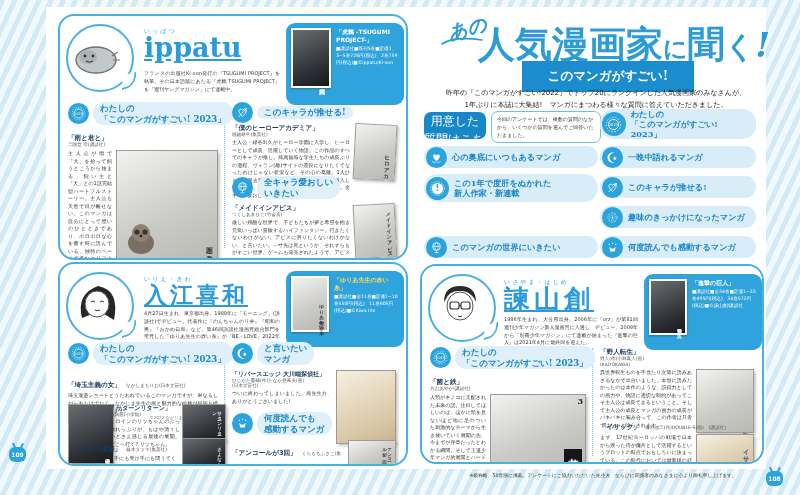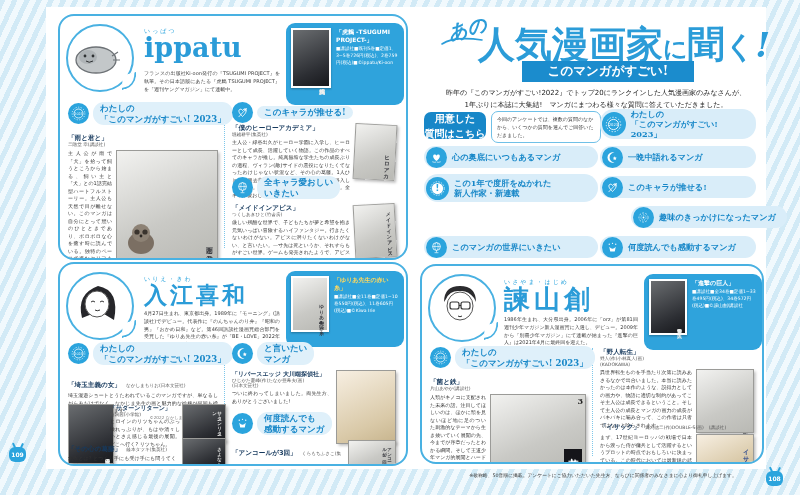--- a/index.html
+++ b/index.html
@@ -7,21 +7,21 @@
     font-family:"DejaVu Sans",sans-serif;
     background:repeating-linear-gradient(115deg,#d2eaf6 0 5px,#f1f9fd 5px 11px);}
   .paper{position:absolute;left:46px;top:7px;width:720px;height:462px;background:#ffffff;}
   .card{position:absolute;background:#fff;border:2px solid #49b1e2;border-radius:16px;overflow:hidden;}
   .abs{position:absolute;}
   
   .bubble{position:absolute;width:64px;height:64px;border:2.5px solid #49b1e2;border-radius:50%;background:#fff;}
   .bubble::after{content:"";position:absolute;right:-4px;bottom:2px;width:12px;height:12px;background:#fff;
     border-right:2.5px solid #49b1e2;border-bottom:2.5px solid #49b1e2;transform:rotate(-15deg) skew(-20deg);border-radius:0 0 10px 0;}
   .furigana{color:#2ba4dd;font-size:6px;letter-spacing:2px;}
-  .artist-name{color:#2b9cd8;font-family:"DejaVu Serif","Liberation Serif",serif;font-weight:bold;line-height:1;}
+  .artist-name{color:#2b9cd8;font-family:"DejaVu Serif","Liberation Serif",serif;font-weight:bold;line-height:1;text-decoration:underline;}
   .bio{font-size:5px;color:#3a3a3a;line-height:1.55;text-align:justify;}
   
   .bookbox{position:absolute;background:#2fa3dc;border-radius:9px;color:#fff;padding:5px;display:flex;gap:5px;}
   .bookbox .thumb{flex:0 0 auto;border:2px solid #fff;box-shadow:0 1px 2px rgba(0,0,0,.3);}
   .bookbox .bktitle{font-size:6px;font-weight:bold;line-height:1.35;}
   .bookbox .bkdetails{font-size:4.6px;line-height:1.5;margin-top:2px;}
   
   .qhead{position:absolute;display:flex;align-items:center;gap:4px;}
   .qhead .ic{flex:0 0 auto;}
   .qhead .ht{background:#dff0fa;border-radius:11px;padding:1px 7px;color:#1787c8;
@@ -41,27 +41,27 @@
   .cover.warm{background:linear-gradient(155deg,#f7efe2,#d9c9a8 70%,#c7b48d);}
   .cover .vol{position:absolute;top:1px;right:2px;writing-mode:horizontal-tb;font-size:8px;color:#222;}
   .dotsep{position:absolute;border-left:1.5px dotted #7ec7ea;width:0;}
   
   .kicker{position:absolute;color:#2b9cd8;font-family:"DejaVu Serif","Liberation Serif",serif;
     font-size:19px;font-weight:bold;transform:rotate(-14deg);font-style:italic;}
   .bigtitle{position:absolute;color:#2b9cd8;font-family:"DejaVu Serif","Liberation Serif",serif;font-weight:bold;white-space:nowrap;}
   .bigtitle .b{font-size:37px;} .bigtitle .m{font-size:24px;} .bigtitle .s{font-size:30px;}
   .bigtitle .ex{font-size:34px;font-style:italic;color:#2b9cd8;}
   .ribbon{position:absolute;background:#1b8ccd;color:#fff;display:flex;align-items:center;justify-content:center;
-    font-family:"DejaVu Serif","Liberation Serif",serif;font-weight:bold;font-size:12.5px;height:21px;}
+    font-family:"DejaVu Serif","Liberation Serif",serif;font-weight:bold;font-size:12.5px;height:31px;}
   .ribbon::before,.ribbon::after{content:"";position:absolute;top:5px;width:16px;height:21px;background:#0d5f95;z-index:-1;}
   .ribbon::before{left:-11px;transform:skewY(14deg);clip-path:polygon(0 0,100% 0,100% 100%,0 100%,45% 50%);}
   .ribbon::after{right:-11px;transform:skewY(-14deg);clip-path:polygon(0 0,100% 0,55% 50%,100% 100%,0 100%);}
   .intro{position:absolute;text-align:center;font-size:7px;color:#1b1b1b;line-height:1.7;}
-  .legend-badge{position:absolute;background:#1787c8;border-radius:7px;color:#fff;font-weight:bold;
-    font-size:10px;line-height:1.5;display:flex;flex-direction:column;align-items:center;justify-content:center;}
+  .legend-badge{position:absolute;background:#1787c8;border-radius:7px;color:#fff;font-weight:normal;
+    font-size:12px;line-height:1.5;display:flex;flex-direction:column;align-items:center;justify-content:flex-start;}
   .legend-note{position:absolute;border:1.2px solid #6fc0e7;border-radius:7px;background:#fff;
     font-size:5px;color:#333;line-height:1.6;padding:3px 5px;}
   .pill{position:absolute;background:#d9edf9;border-radius:14px;display:flex;align-items:center;gap:5px;padding:0 6px 0 2px;}
   .pill .pt{color:#1787c8;font-family:"DejaVu Serif","Liberation Serif",serif;font-weight:bold;font-size:8.2px;line-height:1.25;}
   
   .pgbadge{position:absolute;width:17px;height:15px;background:#2ba4dd;border-radius:6px;color:#fff;
     font-size:6px;display:flex;align-items:center;justify-content:center;font-weight:bold;}
   .pgbadge::before{content:"";position:absolute;top:-4px;left:4px;width:1.5px;height:5px;background:#2ba4dd;transform:rotate(-25deg);}
   .pgbadge::after{content:"";position:absolute;top:-4px;right:4px;width:1.5px;height:5px;background:#2ba4dd;transform:rotate(25deg);}
   .footer{position:absolute;font-size:4.8px;color:#333;}
@@ -317,21 +317,21 @@
   </div>
   <div class="pill" style="left:600px;top:176px;width:148px;height:22px;">
     <span class="iconc">
       <svg width="13" height="13" viewBox="0 0 20 20">
           <path d="M10 16 C4 11 3 6 6.4 5 C8.4 4.5 9.5 6 10 7 C10.5 6 11.6 4.5 13.6 5 C17 6 16 11 10 16 Z" fill="none" stroke="#fff" stroke-width="1.4"></path>
           <path d="M4 17 L16 4 M16 4 l-4 1 M16 4 l-1 4" stroke="#fff" stroke-width="1.2" fill="none"></path>
         </svg>
     </span>
     <span class="pt">このキャラが推せる!</span>
   </div>
-  <div class="pill" style="left:631px;top:206px;width:148px;height:22px;">
+  <div class="pill" style="left:600px;top:206px;width:148px;height:22px;">
     <span class="iconc">
       <svg width="13" height="13" viewBox="0 0 20 20">
           <circle cx="10" cy="10" r="7" fill="none" stroke="#fff" stroke-width="1" stroke-dasharray="3 2"></circle>
           <circle cx="10" cy="10" r="4" fill="none" stroke="#fff" stroke-width="1" stroke-dasharray="2 1.5"></circle>
           <circle cx="10" cy="10" r="1.4" fill="#fff"></circle>
         </svg>
     </span>
     <span class="pt">趣味のきっかけになったマンガ</span>
   </div>
   <div class="pill" style="left:600px;top:236px;width:148px;height:22px;">

